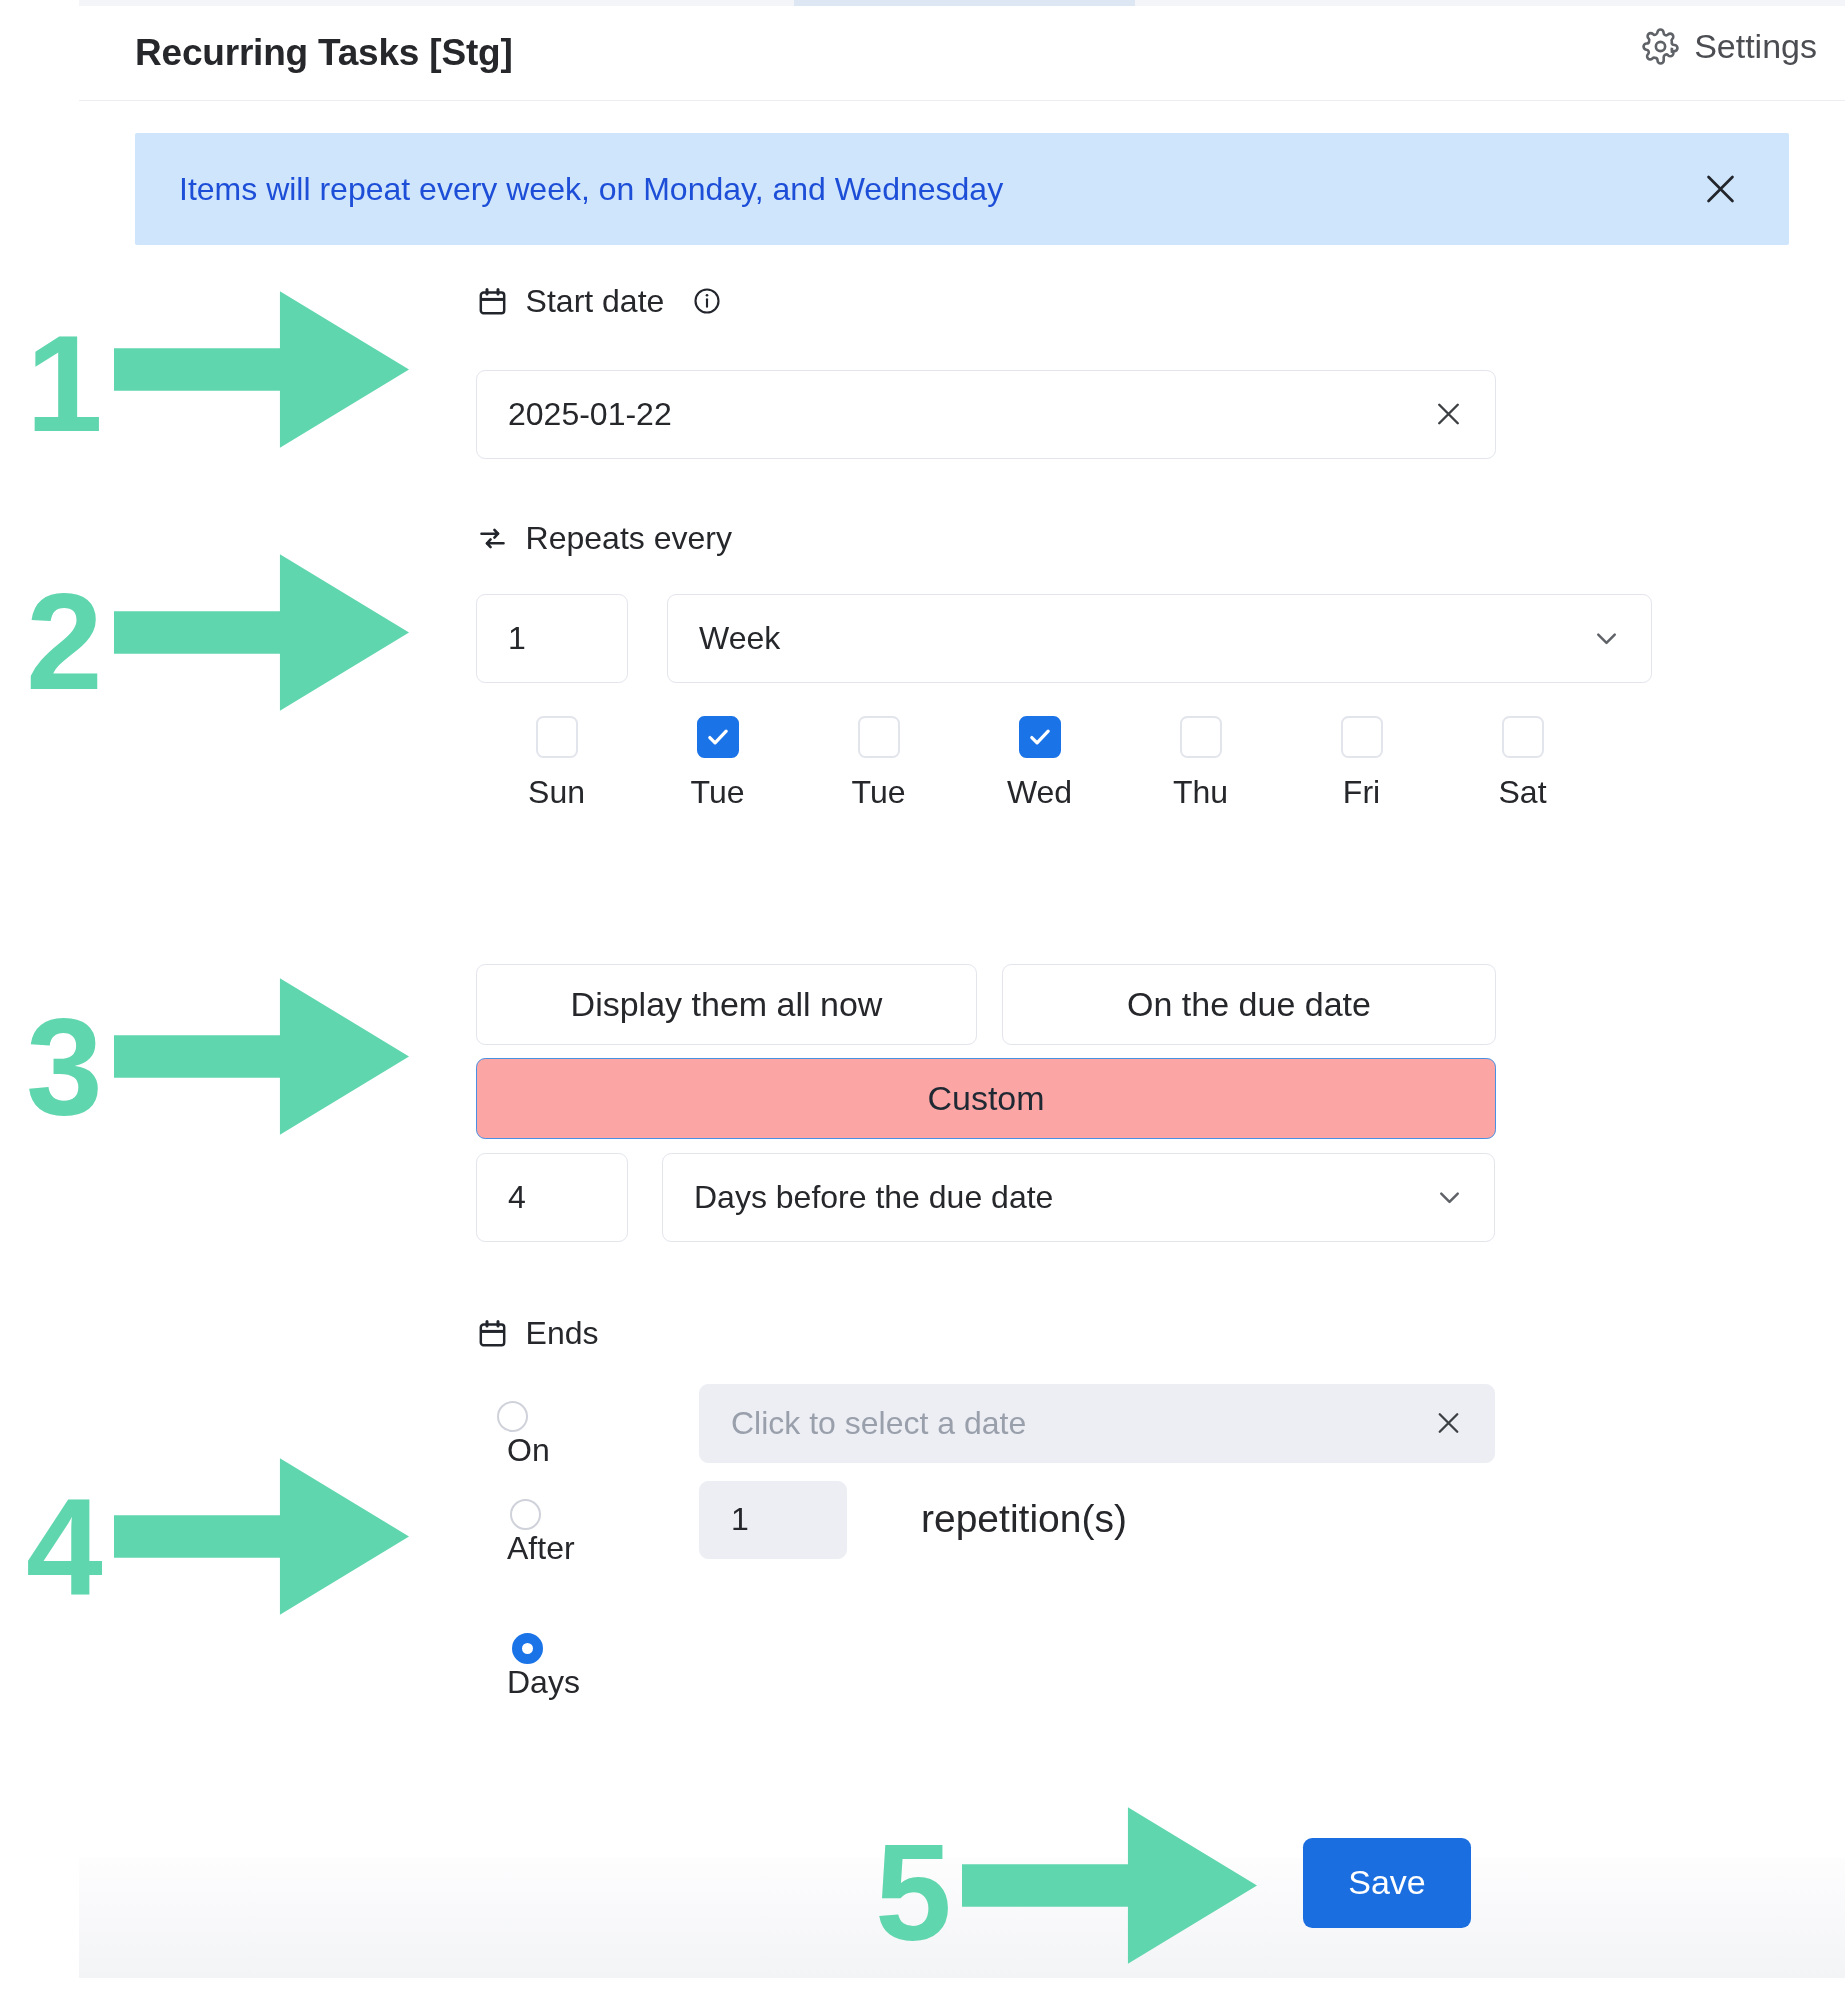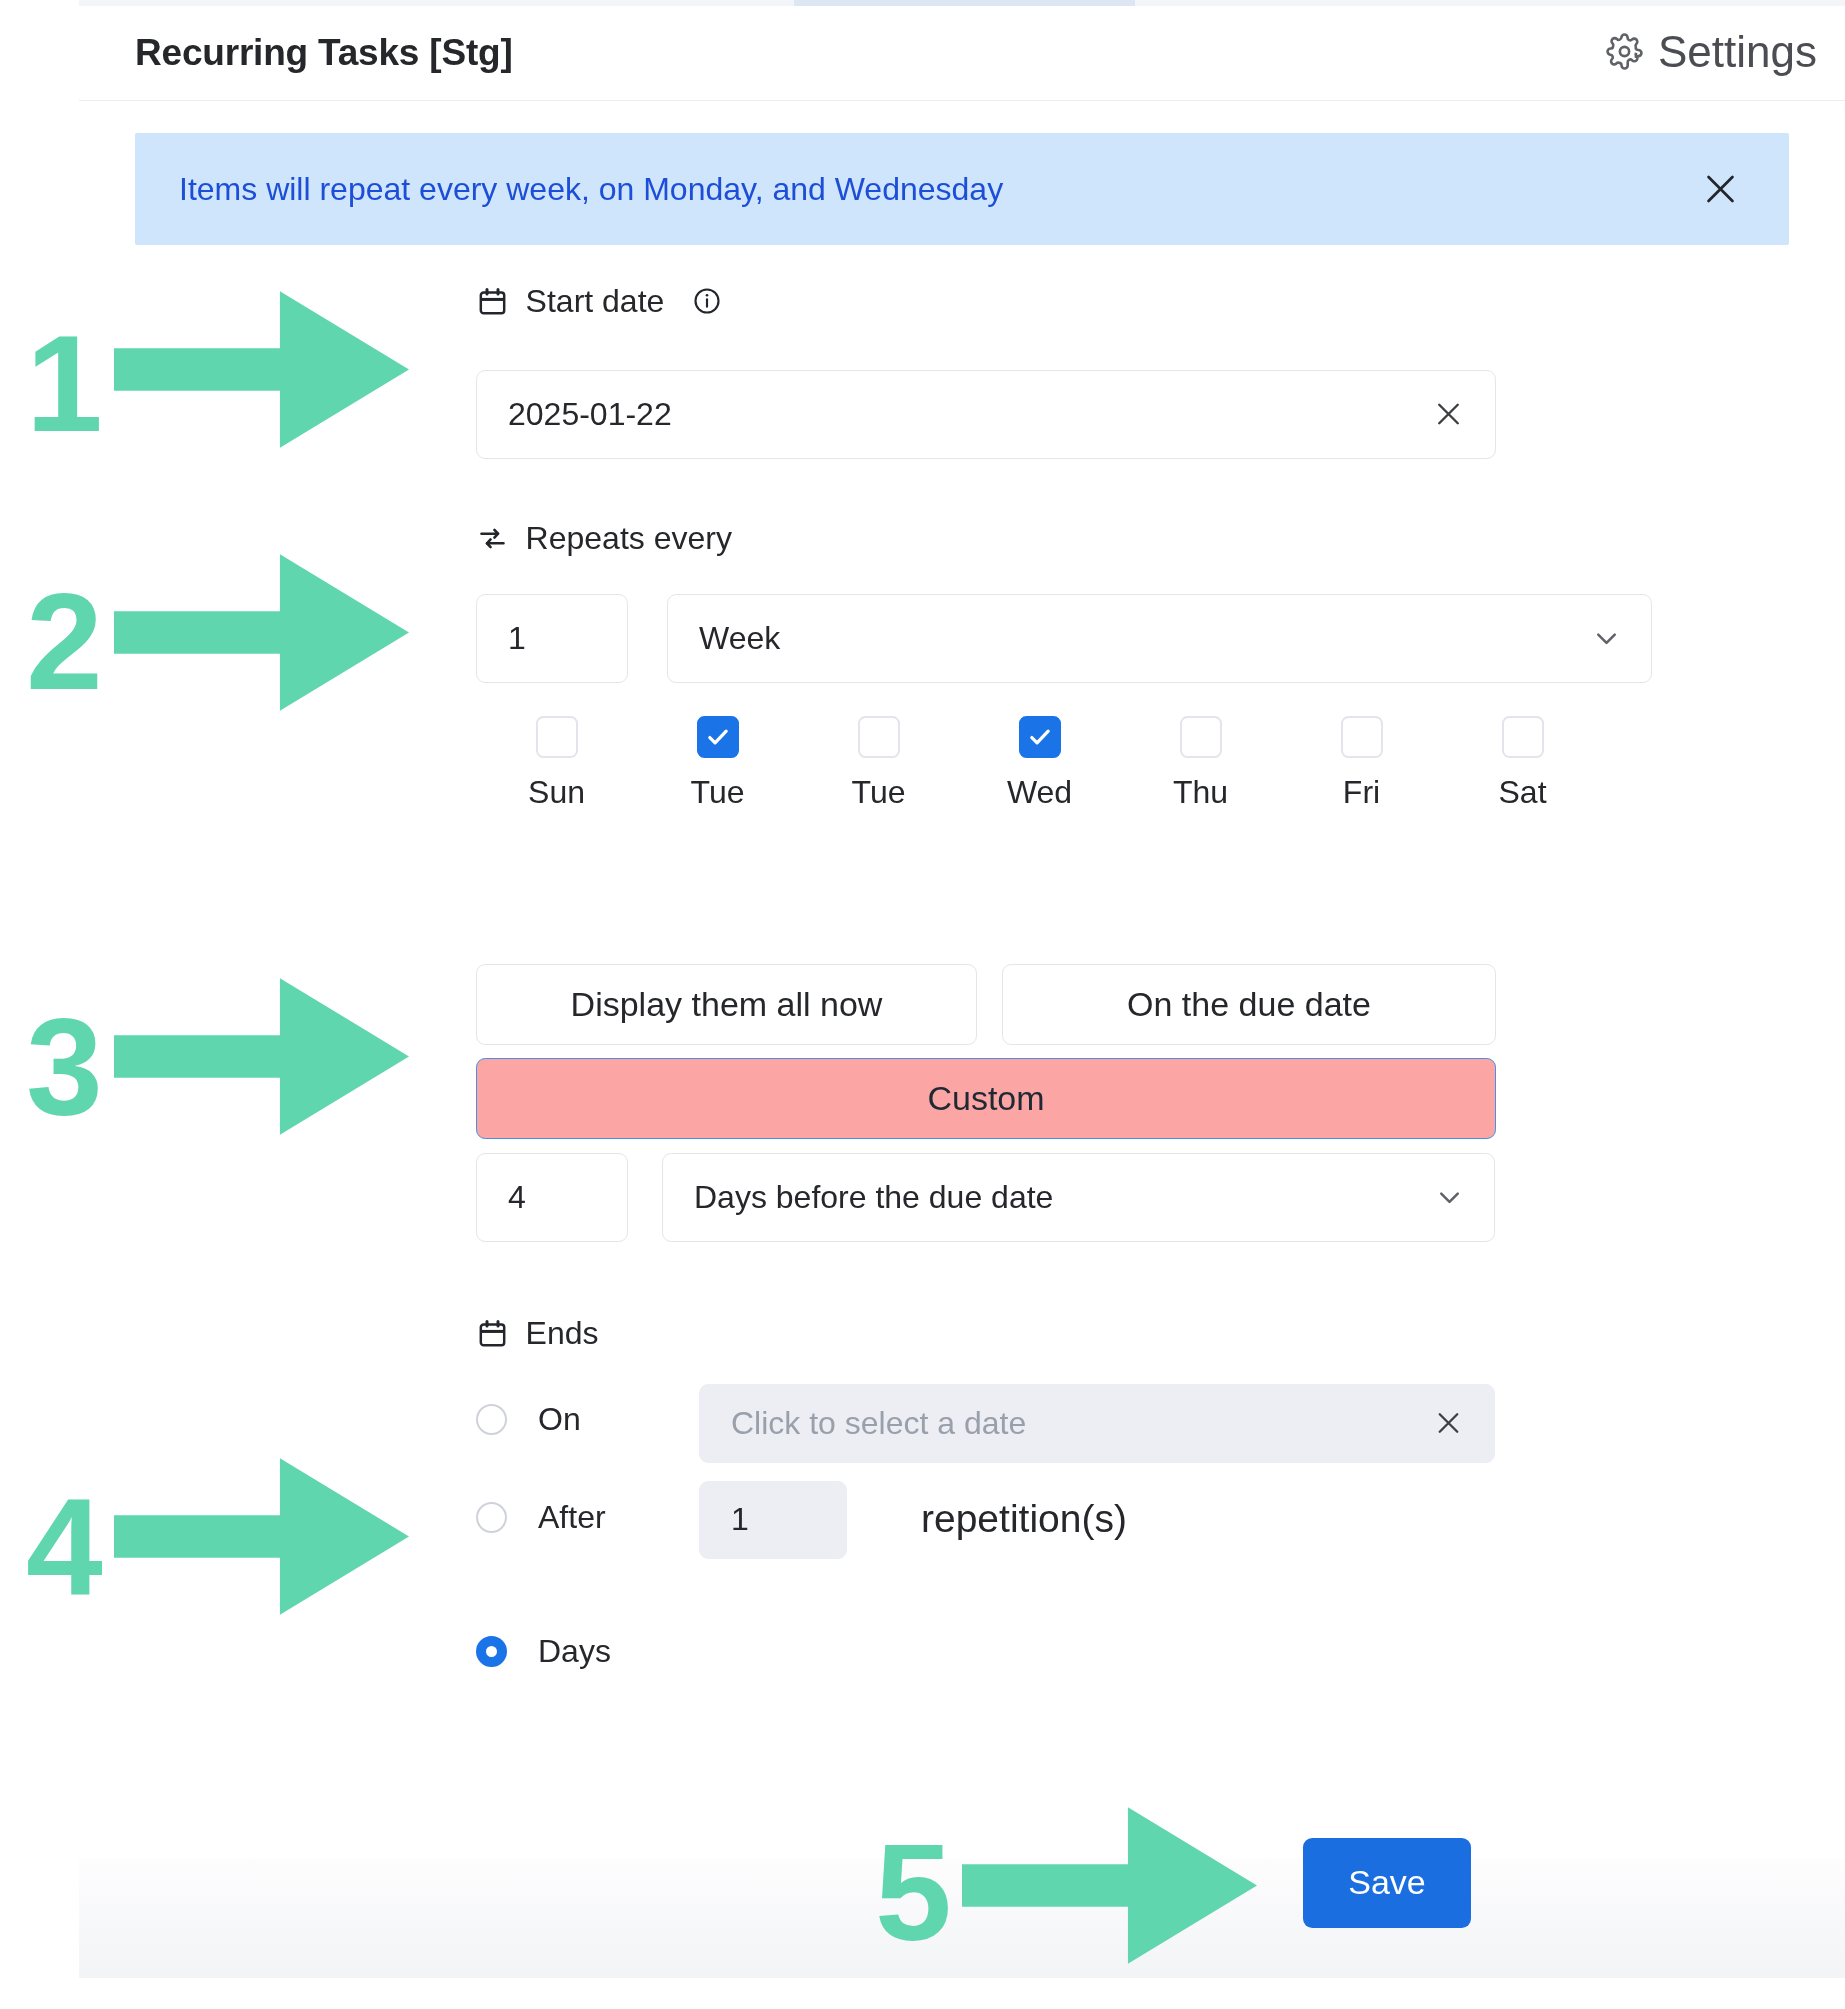--- a/index.html
+++ b/index.html
@@ -68,21 +68,21 @@
   .settings-btn {
     position: absolute;
     right: 28px;
     top: 21px;
     display: flex;
     align-items: center;
     gap: 14.8px;
     cursor: pointer;
   }
   .settings-btn .label {
-    font-size: 44px;
+    font-size: 34px;
     color: #4b4d52;
     white-space: nowrap;
   }
   .gear-icon svg { display: block; }
 
   
   .banner {
     position: absolute;
     left: 56px;
     top: 127px;
@@ -226,21 +226,21 @@
     justify-content: center;
     cursor: pointer;
   }
   .seg-btn.active {
     background: #fca5a5;
     border-color: #4a90e2;
     color: #1f2933;
   }
 
   
-  .radio-row { position: absolute; display: flex; align-items: center; }
+  .radio-row { position: absolute; display: flex; align-items: center; flex-direction: column; }
   .radio {
     width: 31px;
     height: 31px;
     border-radius: 50%;
     border: 2.8px solid #cfd2da;
     box-sizing: border-box;
     background: #ffffff;
     cursor: pointer;
     flex: 0 0 auto;
   }

